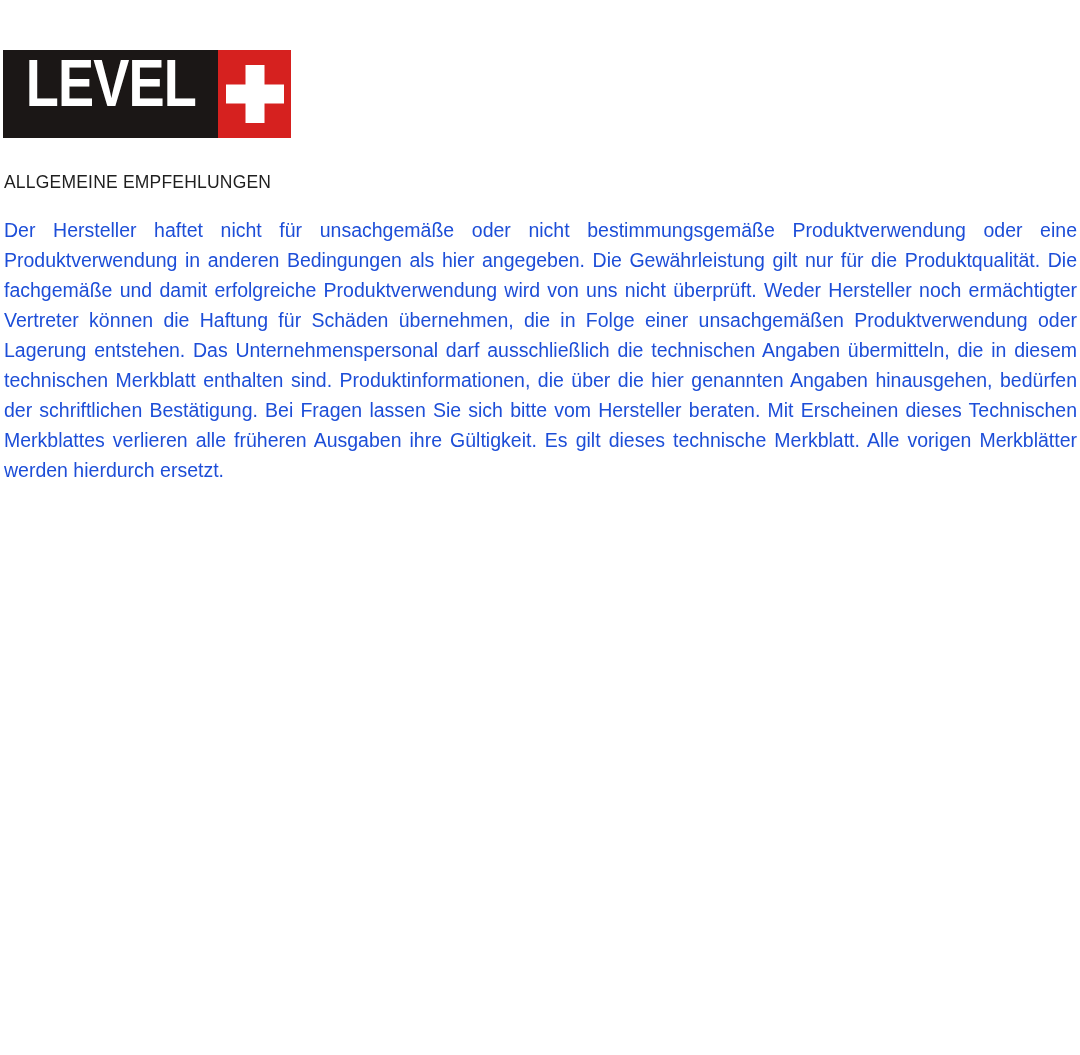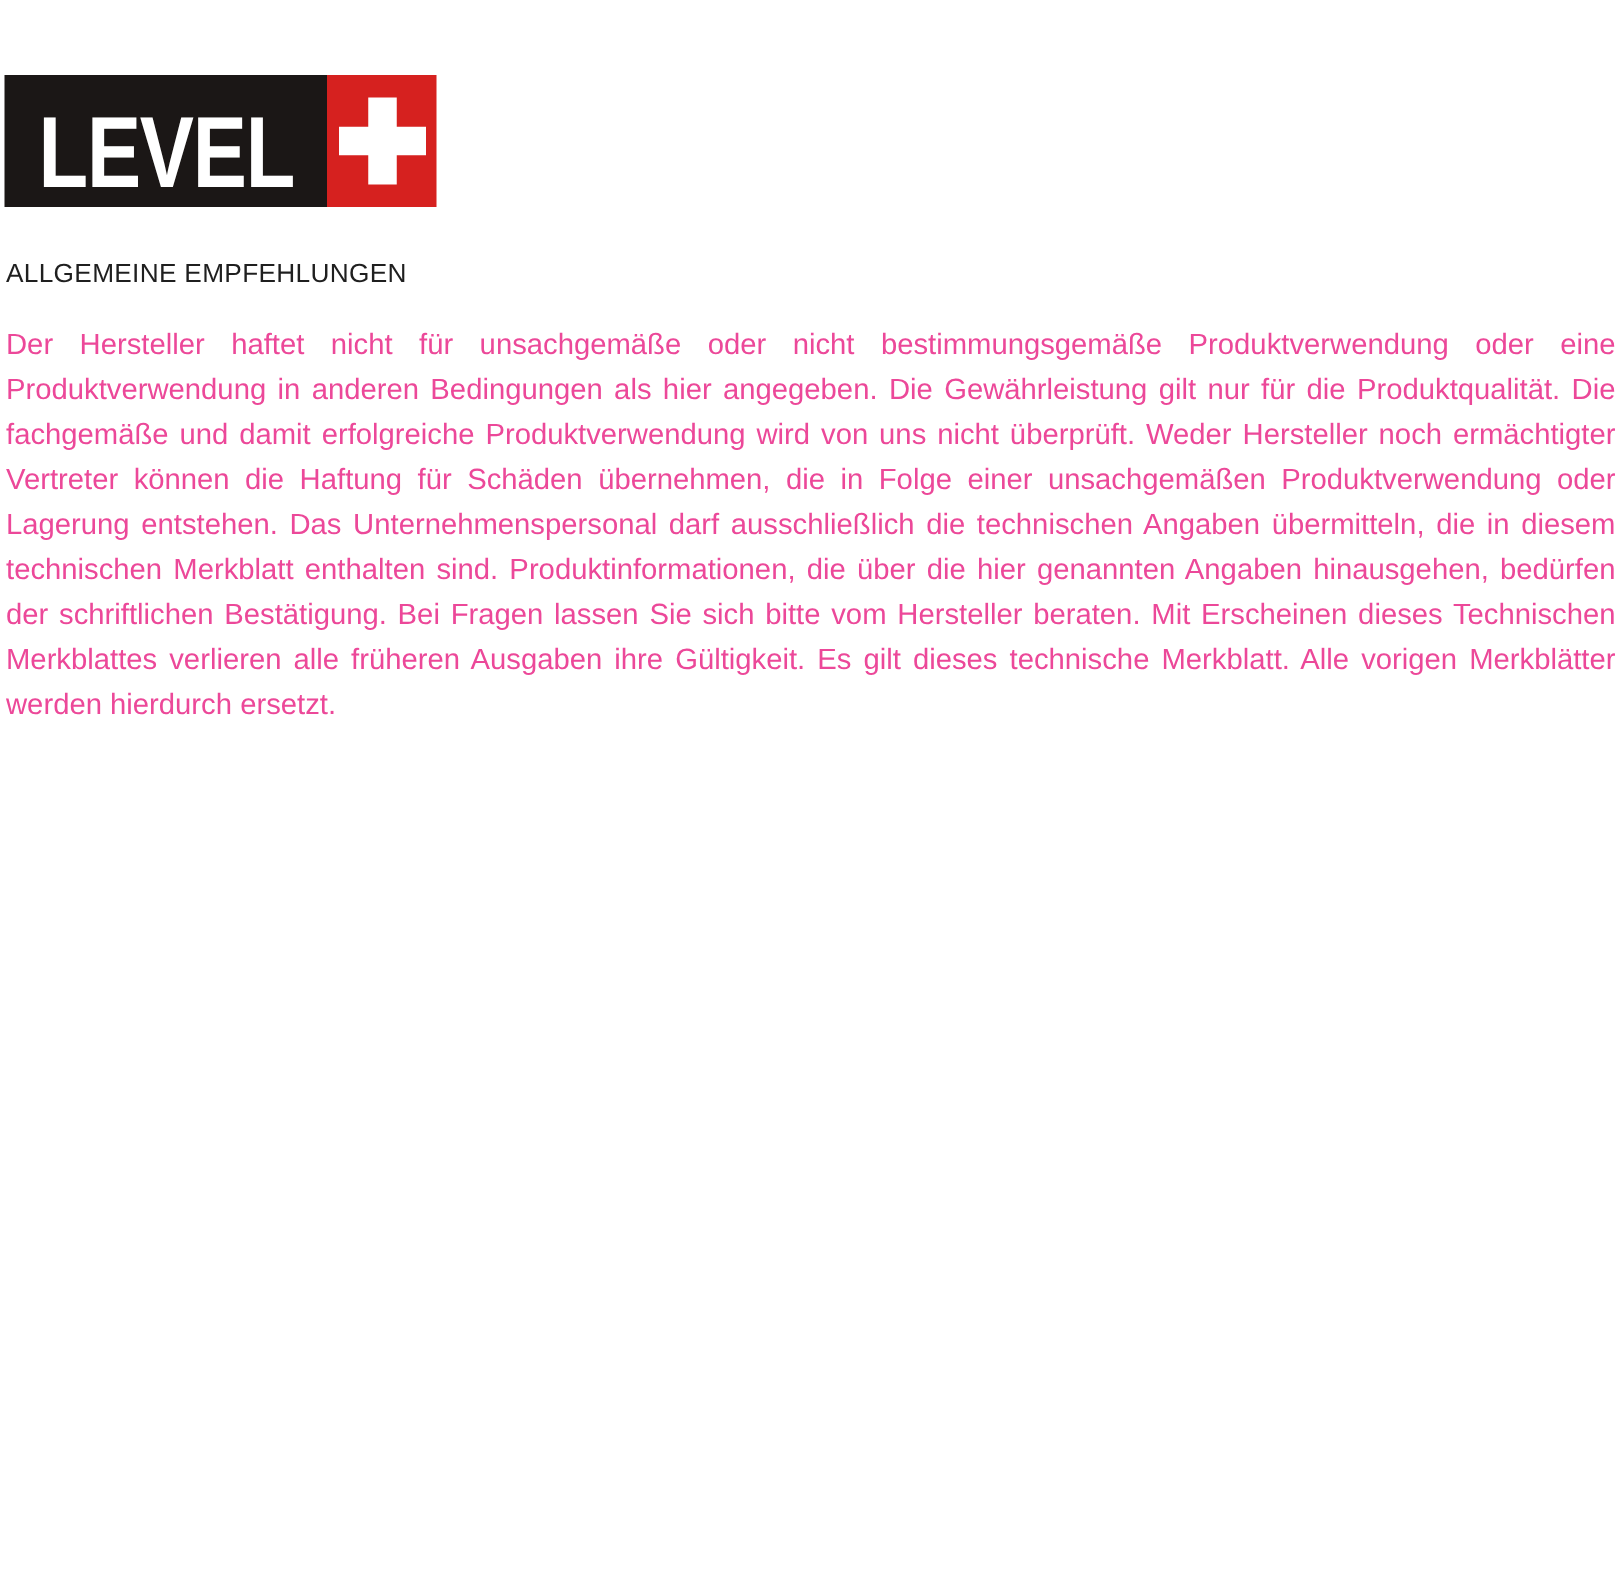--- a/index.html
+++ b/index.html
@@ -22,21 +22,21 @@
     left: 3px;
     top: 50px;
     height: 88px;
     display: flex;
     align-items: stretch;
   }
   .logo-black {
     background: #1b1716;
     width: 215px;
     display: flex;
-    align-items: flex-end;
+    align-items: flex-start;
     justify-content: center;
   }
   .logo-word {
     color: #ffffff;
     font-weight: bold;
     font-size: 66px;
     line-height: 1;
     letter-spacing: -1px;
     transform: scaleX(0.82) scaleY(1.02);
     transform-origin: center;
@@ -76,21 +76,21 @@
   }
 
   
   .body-text {
     position: absolute;
     left: 4px;
     top: 215px;
     width: 1073px;
     font-size: 19.5px;
     line-height: 30px;
-    color: #ec4899;
+    color: #1d4ed8;
     text-align: justify;
     text-justify: inter-word;
   }
 </style>
 </head>
 <body>
 
 <div class="page">
 
   <div class="logo">

